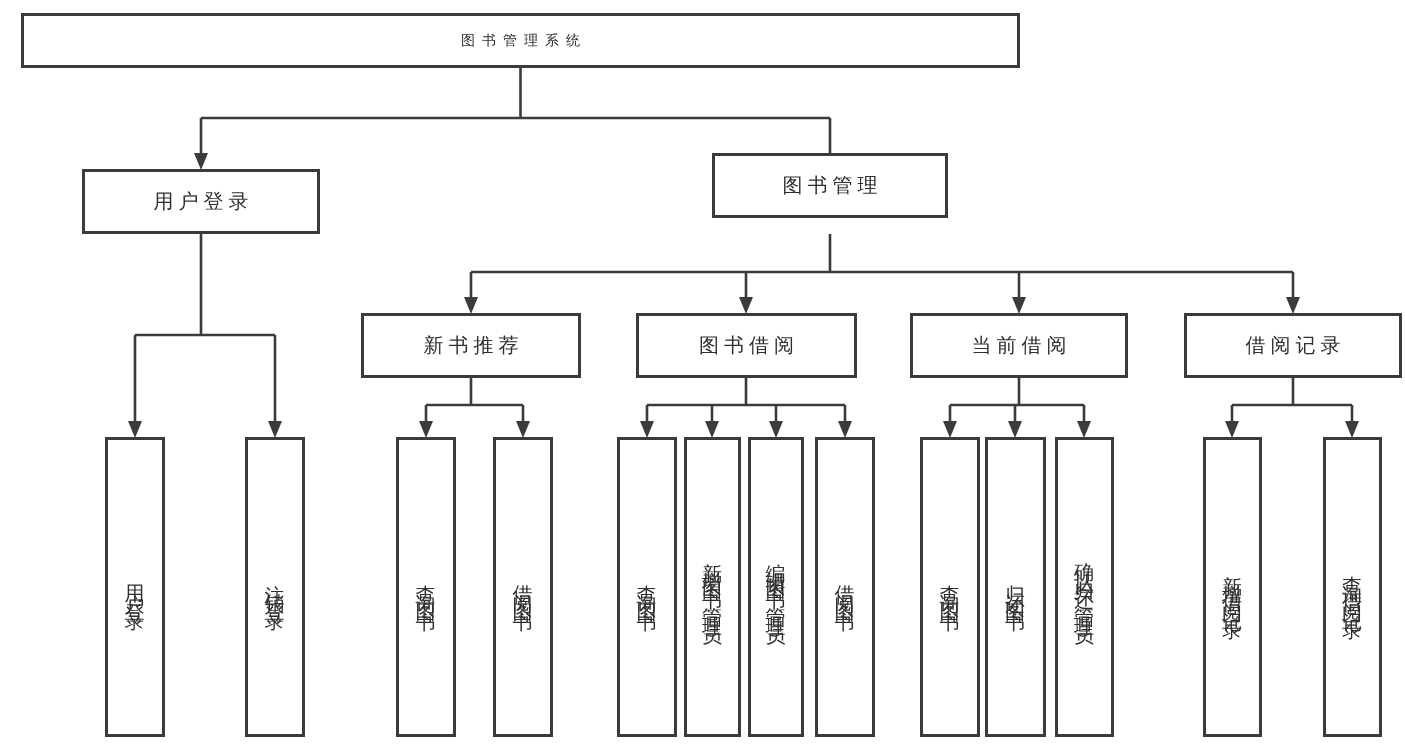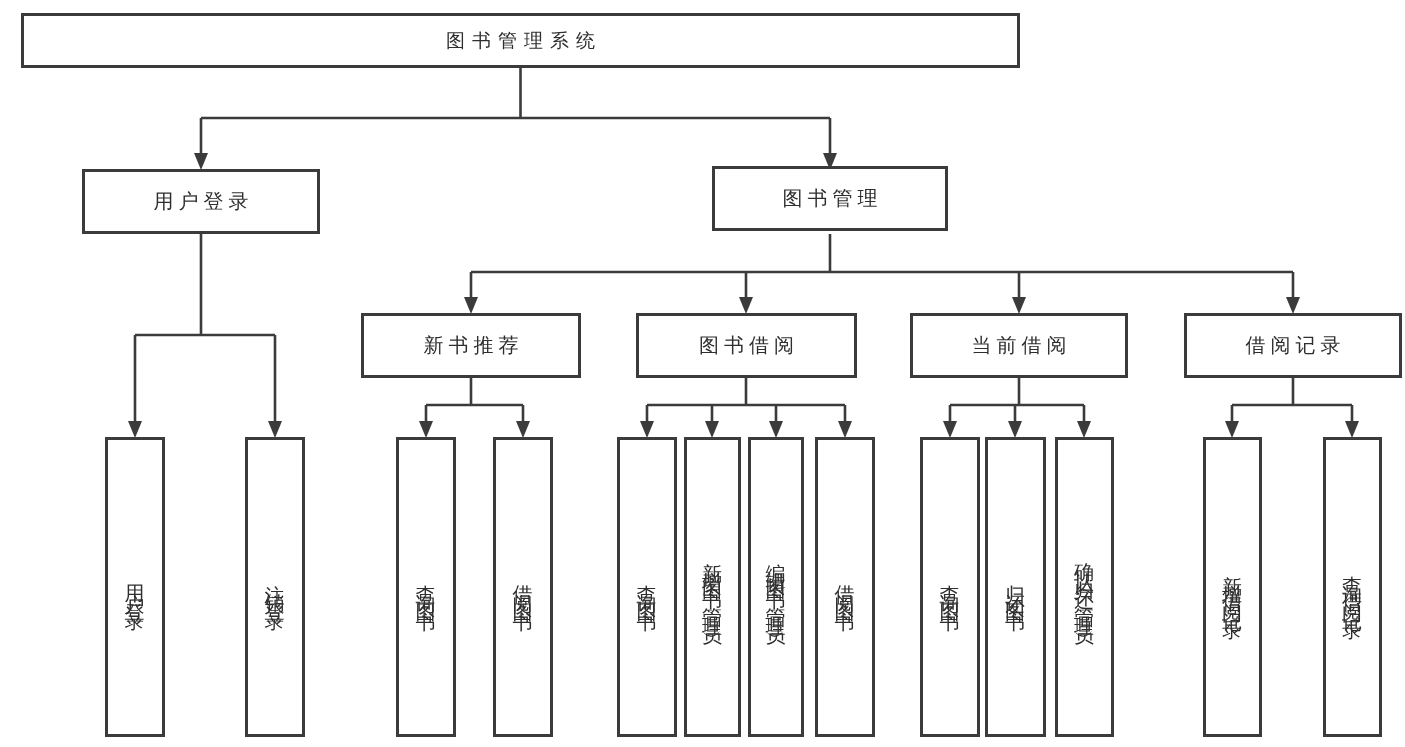--- a/index.html
+++ b/index.html
@@ -10,21 +10,21 @@
     background:var(--background,#fff); overflow:hidden;
   }
   svg.wires { position:absolute; left:0; top:0; width:1405px; height:747px; }
   .wire { stroke:var(--line,#3b3b3b); stroke-width:2.6; fill:none; }
   .arrow { fill:var(--line,#3b3b3b); stroke:none; }
   .box {
     position:absolute; background:#fff; border:3px solid var(--line,#3b3b3b);
     display:flex; align-items:center; justify-content:center;
   }
   .hbox span { font-size:20px; letter-spacing:5px; text-indent:5px; white-space:nowrap; }
-  .root span { font-size:19px; letter-spacing:7px; text-indent:7px;text-align:right; }
+  .root span { font-size:14px; letter-spacing:7px; text-indent:7px;text-align:right; }
   .vbox span {
     writing-mode:vertical-rl; text-orientation:mixed;
     font-size:20px; letter-spacing:9px; line-height:1;
   }
   .watermark {
     position:absolute; right:6px; bottom:3px;
     font-size:21px; color:var(--watermark,#b5b8bd); letter-spacing:1px;
     white-space:nowrap;
   }
 </style>
@@ -67,21 +67,21 @@
     </g>
   </svg>
 
   <div class="box hbox root" style="left:21px; top:13px; width:999px; height:55px;">
     <span>图书管理系统</span>
   </div>
 
   <div class="box hbox" style="left:82px; top:169px; width:238px; height:65px;">
     <span>用户登录</span>
   </div>
-  <div class="box hbox" style="left:712px; top:166px; width:236px; height:65px;">
+  <div class="box hbox" style="left:712px; top:153px; width:236px; height:65px;">
     <span>图书管理</span>
   </div>
 
   <div class="box hbox" style="left:636px; top:313px; width:221px; height:65px;">
     <span>图书借阅</span>
   </div>
   <div class="box hbox" style="left:361px; top:313px; width:220px; height:65px;">
     <span>新书推荐</span>
   </div>
   <div class="box hbox" style="left:910px; top:313px; width:218px; height:65px;">

